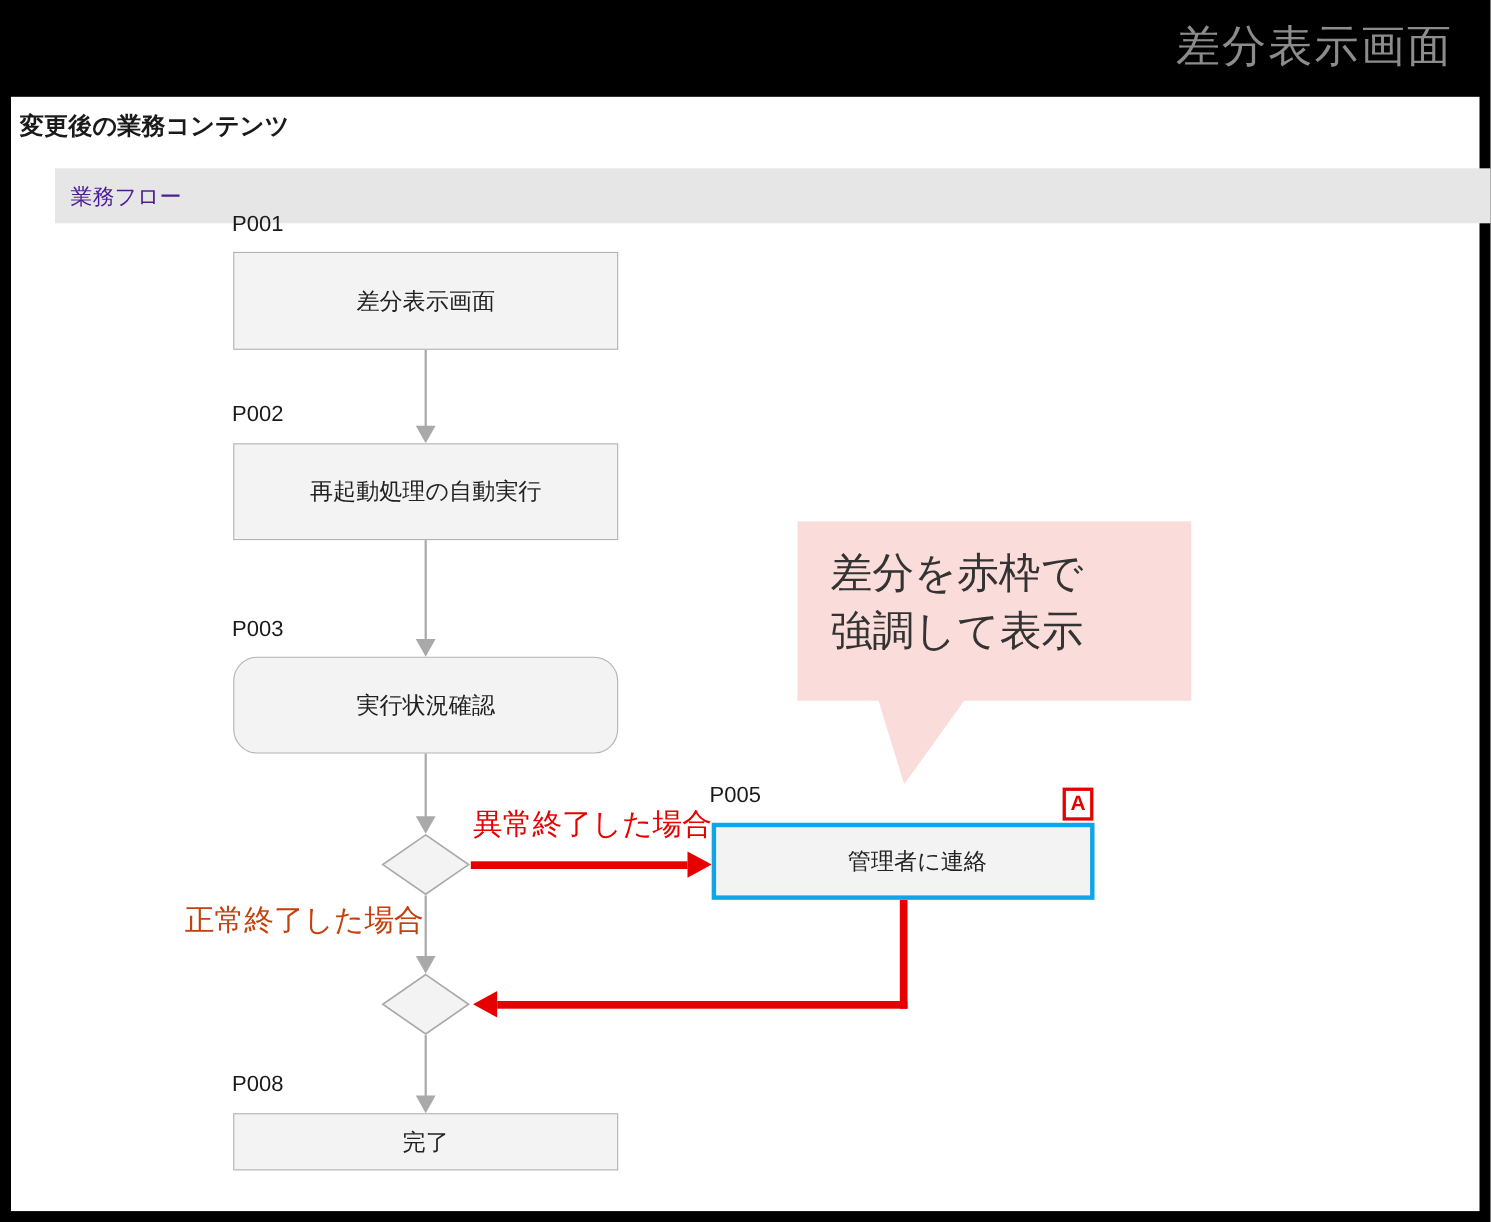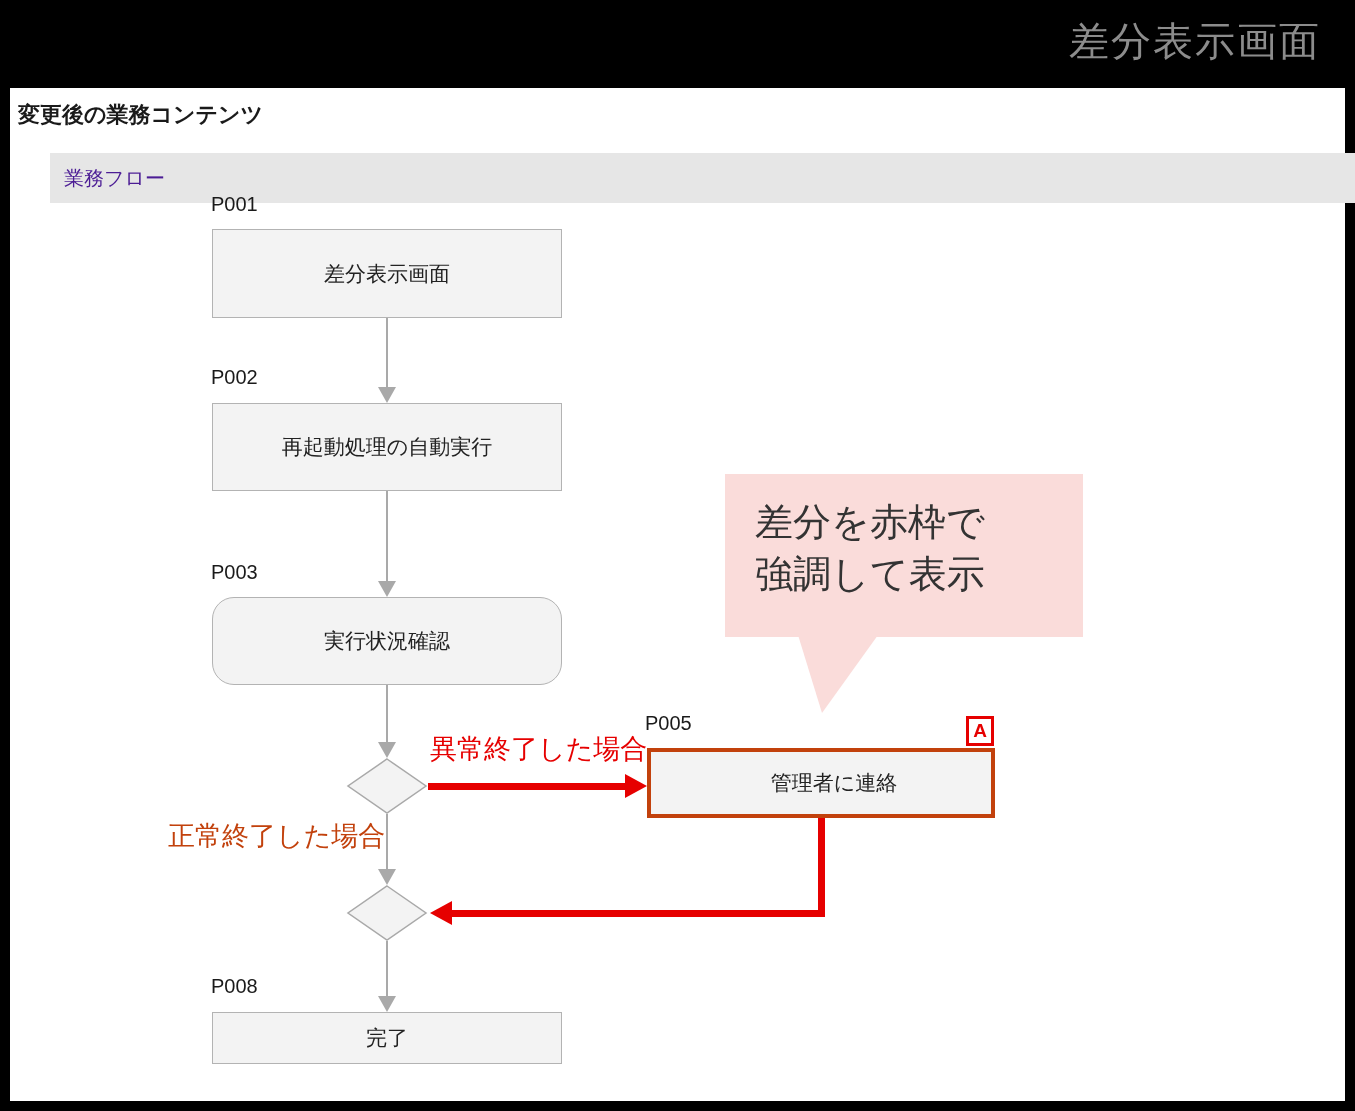--- a/index.html
+++ b/index.html
@@ -51,21 +51,21 @@
     position: absolute;
     background: #f3f3f3;
     border: 1px solid #b3b3b3;
     display: flex;
     align-items: center;
     justify-content: center;
     font-size: 21px;
     color: #222;
   }
   .flow-box.highlight {
-    border: 4px solid #c2410c;
+    border: 4px solid #0ea5e9;
     padding-left: 26px;
   }
   .badge-a {
     position: absolute;
     width: 28px; height: 30px;
     background: #fff;
     border: 3px solid #e60000;
     color: #e60000;
     font-weight: bold;
     font-size: 19px;

